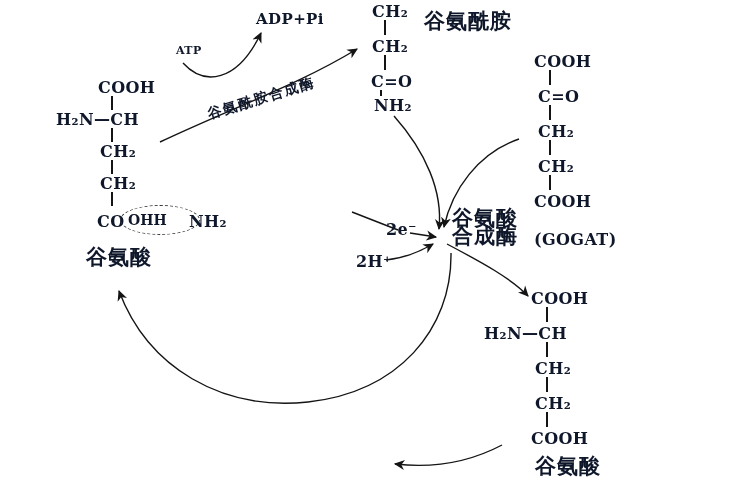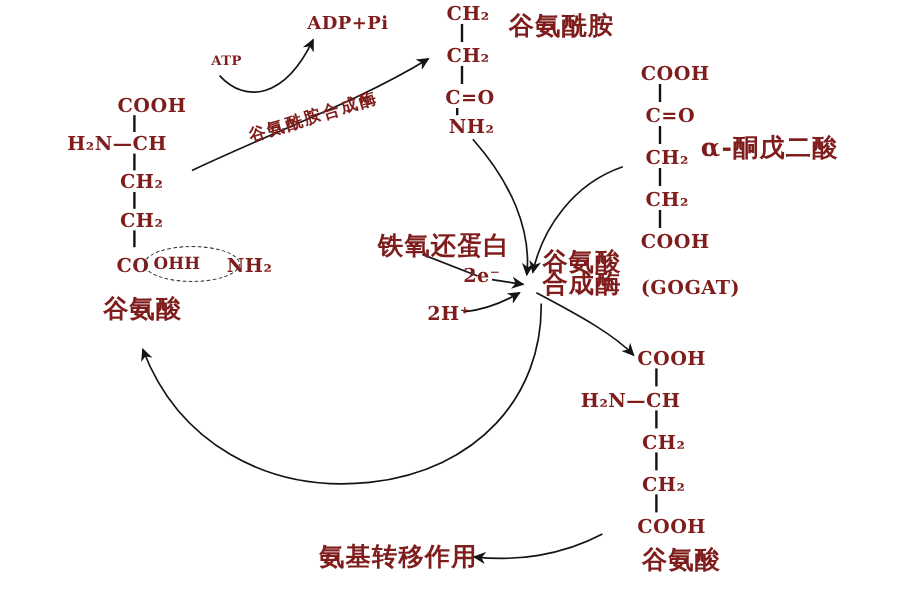--- a/index.html
+++ b/index.html
@@ -1,17 +1,17 @@
 <!DOCTYPE html>
 <html><head>
 <meta charset="utf-8">
 <style>
   html,body{margin:0;padding:0;background:#ffffff;}
   .stage{position:relative;width:750px;height:500px;background:#ffffff;overflow:hidden;
-    font-family:"DejaVu Serif","Liberation Serif",serif;color:#7f1d1d;}
+    font-family:"DejaVu Serif","Liberation Serif",serif;color:#0f172a;}
   .t{position:absolute;white-space:nowrap;font-weight:700;font-size:14px;line-height:1.25;}
   .chem{font-size:16px;letter-spacing:.4px;}
   .cn{font-size:21px;letter-spacing:1px;}
   .bond{position:absolute;width:1.5px;background:#141414;}
   .oval{position:absolute;display:flex;align-items:center;
     padding:0 7px;border:1.6px dashed #3a3a3a;border-radius:50%;font-weight:700;font-size:14px;}
   .rot{transform:rotate(-17deg);transform-origin:left center;letter-spacing:2px;font-size:14px;}
   svg.arrows{position:absolute;left:0;top:0;}
 </style>
 </head>
@@ -70,35 +70,32 @@
 
   <div class="t chem" style="left:534px;top:52px">COOH</div>
   <div class="bond" style="left:549px;top:70px;height:15px"></div>
   <div class="t chem" style="left:538px;top:87px">C=O</div>
   <div class="bond" style="left:549px;top:105px;height:15px"></div>
   <div class="t chem" style="left:538px;top:122px">CH₂</div>
   <div class="bond" style="left:549px;top:140px;height:15px"></div>
   <div class="t chem" style="left:538px;top:157px">CH₂</div>
   <div class="bond" style="left:549px;top:175px;height:15px"></div>
   <div class="t chem" style="left:534px;top:192px">COOH</div>
-  <div class="t cn" style="left:584px;top:110px">α-酮戊二酸</div>
 
-  <div class="t cn" style="left:315px;top:192px">铁氧还蛋白</div>
   <div class="t chem" style="left:386px;top:220px">2e⁻</div>
   <div class="t chem" style="left:356px;top:252px">2H⁺</div>
   <div class="t cn" style="left:452px;top:205px">谷氨酸</div>
   <div class="t cn" style="left:452px;top:223px">合成酶</div>
   <div class="t chem" style="left:534px;top:230px">(GOGAT)</div>
 
   <div class="t chem" style="left:531px;top:289px">COOH</div>
   <div class="bond" style="left:546px;top:307px;height:15px"></div>
   <div class="t chem" style="left:484px;top:324px">H₂N—CH</div>
   <div class="bond" style="left:546px;top:342px;height:15px"></div>
   <div class="t chem" style="left:535px;top:359px">CH₂</div>
   <div class="bond" style="left:546px;top:377px;height:15px"></div>
   <div class="t chem" style="left:535px;top:394px">CH₂</div>
   <div class="bond" style="left:546px;top:412px;height:15px"></div>
   <div class="t chem" style="left:531px;top:429px">COOH</div>
   <div class="t cn" style="left:535px;top:453px">谷氨酸</div>
 
-  <div class="t cn" style="left:266px;top:451px">氨基转移作用</div>
 
 </div>
 
 </body></html>

